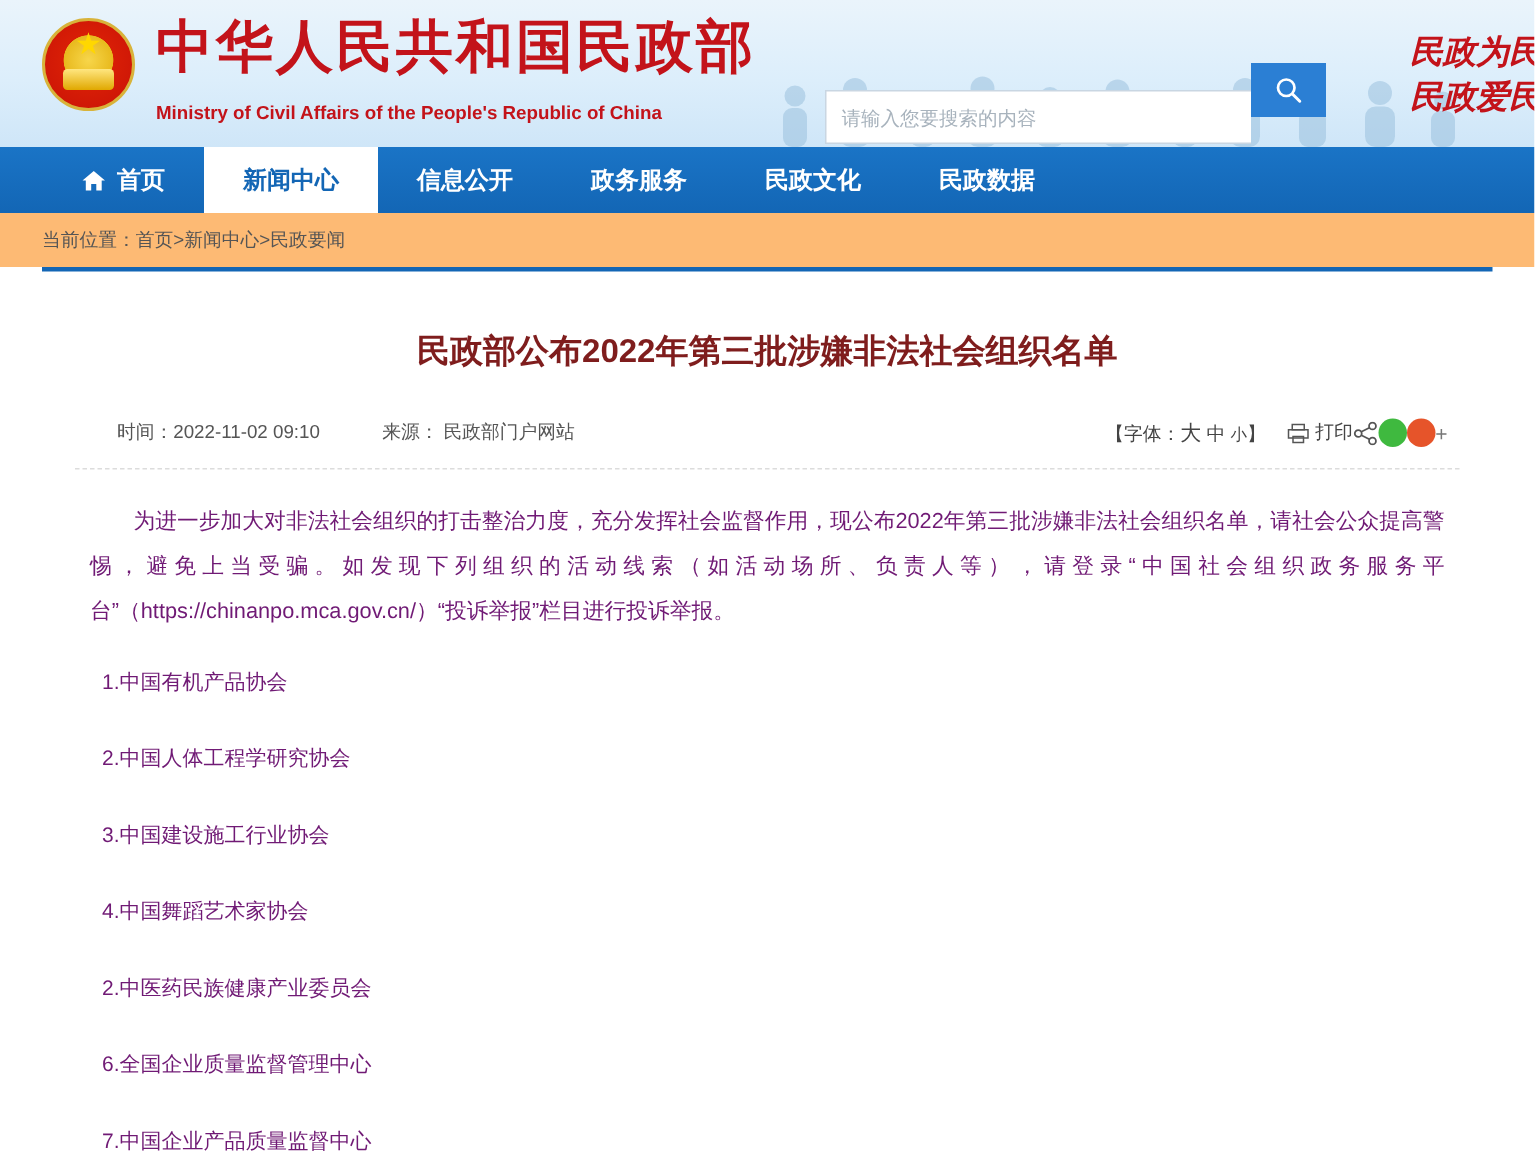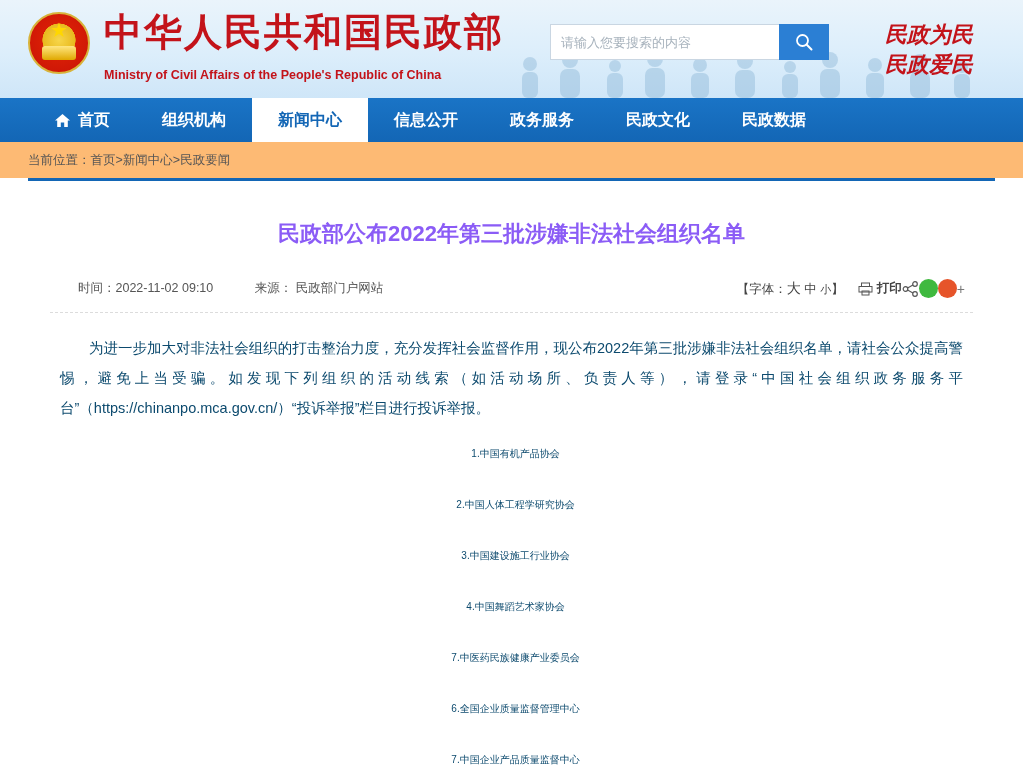--- a/index.html
+++ b/index.html
@@ -72,30 +72,31 @@
     margin-top: 14px;
     white-space: nowrap;
   }
   .search-wrap {
     display: flex;
     align-items: center;
     margin-left: 46px;
     margin-top: 16px;
   }
   .search-input {
-    width: 229px;
+    width: 284px;
     height: 36px;
     border: 1px solid #c9d6e2;
     border-right: none;
     background: #fff;
     padding: 0 10px;
     font-size: 13px;
     color: #333;
     outline: none;
     font-family: "Liberation Sans", sans-serif;
+    margin-top: 36px;
   }
   .search-input::placeholder { color: #a8b3bd; }
   .search-btn {
     width: 50px; height: 36px;
     background: #2b7fd4;
     border: none;
     display: flex; align-items: center; justify-content: center;
     cursor: pointer;
   }
   .slogan {
@@ -153,21 +154,21 @@
     margin: 0 28px;
     border-top: 3px solid #1366b5;
     background: #fff;
     padding: 0 22px;
     height: 600px;
   }
   .article-title {
     text-align: center;
     font-size: 22px;
     font-weight: bold;
-    color: #8b5cf6;
+    color: #7f1d1d;
     padding: 36px 20px 10px 20px;
     line-height: 34px;
   }
   .meta-row {
     display: flex;
     align-items: center;
     justify-content: space-between;
     font-size: 12.5px;
     color: #555;
     padding: 18px 8px 14px 16px;
@@ -177,37 +178,37 @@
   .meta-right {
     display: flex;
     align-items: center;
     gap: 0;
     color: #444;
   }
   .font-size-ctl { margin-right: 14px; }
   .fs-big { font-size: 14px; }
   .fs-mid { font-size: 12.5px; }
   .fs-sml { font-size: 11px; }
-  .print-btn { display: flex; align-items: center; gap: 4px; cursor: pointer; font-weight: bold; }
+  .print-btn { display: flex; align-items: center; gap: 4px; cursor: pointer; }
   .share-icon {
     width: 19px; height: 19px; border-radius: 50%;
     display: inline-block; cursor: pointer;
   }
   .share-wechat { background: #3fb93f; }
   .share-weibo { background: #e6542a; }
   .share-plus { color:#777; font-size: 14px; cursor: pointer; }
 
   .article-body {
     padding: 20px 10px 0 10px;
     font-size: 14.5px;
-    color: #0c4a6e;
+    color: #701a75;
     line-height: 30px;
   }
   .para-indent { text-indent: 2em; margin: 0 0 16px 0; text-align: justify; }
-  .list-item { margin: 0 0 21px 8px; font-size: 10px; text-align: center; }
+  .list-item { margin: 0 0 21px 8px; font-size: 14px; }
 </style>
 </head>
 <body>
 
 <div class="header">
   <svg class="header-silhouette" viewBox="0 0 520 48">
     <g fill="#8fb9d8">
       <circle cx="30" cy="14" r="7"></circle>
         <rect x="22" y="22" width="16" height="26" rx="6"></rect>
       <circle cx="70" cy="10" r="8"></circle>
@@ -260,23 +261,20 @@
 
 <div class="nav">
   <div class="nav-item">
     <span class="home-icon">
       <svg width="17" height="15" viewBox="0 0 17 15">
         <path d="M8.5 1 L16 7.4 L13.8 7.4 L13.8 14 L10.2 14 L10.2 9.6 L6.8 9.6 L6.8 14 L3.2 14 L3.2 7.4 L1 7.4 Z" fill="#ffffff"></path>
       </svg>
     </span>
     <span>首页</span>
   </div>
-  <div class="nav-item">
-    <span>组织机构</span>
-  </div>
   <div class="nav-item active">
     <span>新闻中心</span>
   </div>
   <div class="nav-item">
     <span>信息公开</span>
   </div>
   <div class="nav-item">
     <span>政务服务</span>
   </div>
   <div class="nav-item">
@@ -329,18 +327,18 @@
       <span class="share-plus">+</span>
     </div>
   </div>
 
   <div class="article-body">
     <p class="para-indent">为进一步加大对非法社会组织的打击整治力度，充分发挥社会监督作用，现公布2022年第三批涉嫌非法社会组织名单，请社会公众提高警惕，避免上当受骗。如发现下列组织的活动线索（如活动场所、负责人等），请登录“中国社会组织政务服务平台”（https://chinanpo.mca.gov.cn/）“投诉举报”栏目进行投诉举报。</p>
     <p class="list-item">1.中国有机产品协会</p>
     <p class="list-item">2.中国人体工程学研究协会</p>
     <p class="list-item">3.中国建设施工行业协会</p>
     <p class="list-item">4.中国舞蹈艺术家协会</p>
-    <p class="list-item">7.中医药民族健康产业委员会</p>
+    <p class="list-item">2.中医药民族健康产业委员会</p>
     <p class="list-item">6.全国企业质量监督管理中心</p>
     <p class="list-item">7.中国企业产品质量监督中心</p>
 
   </div>
 </div>
 
 </body></html>

